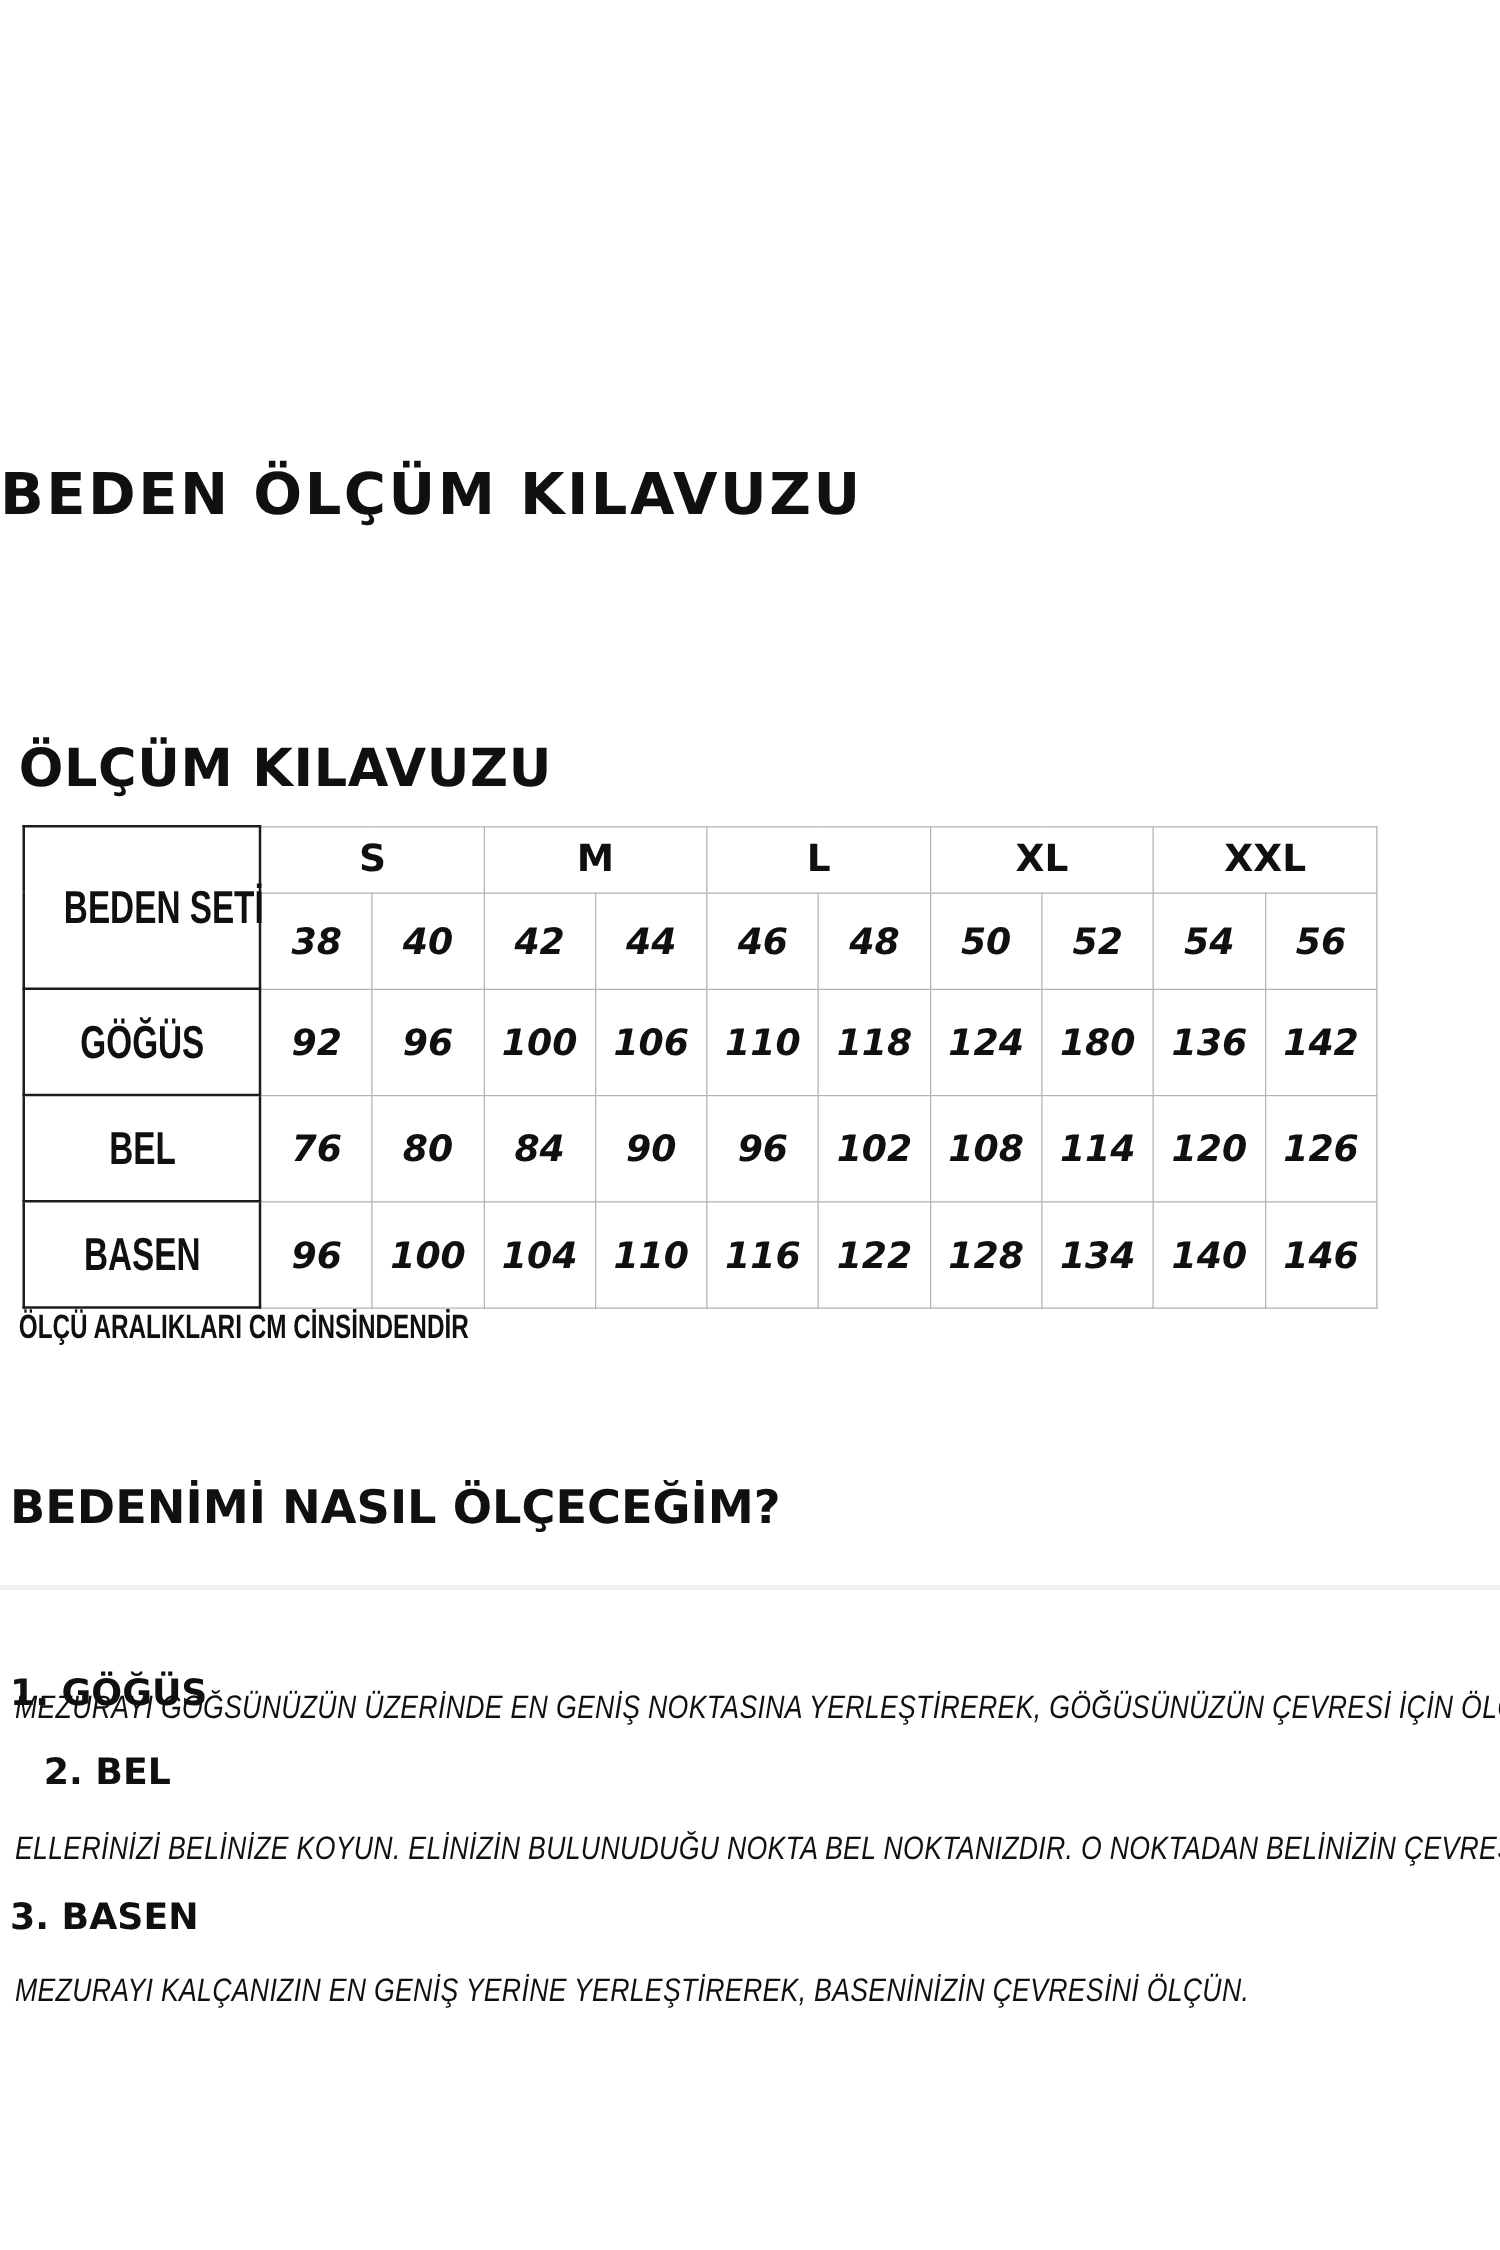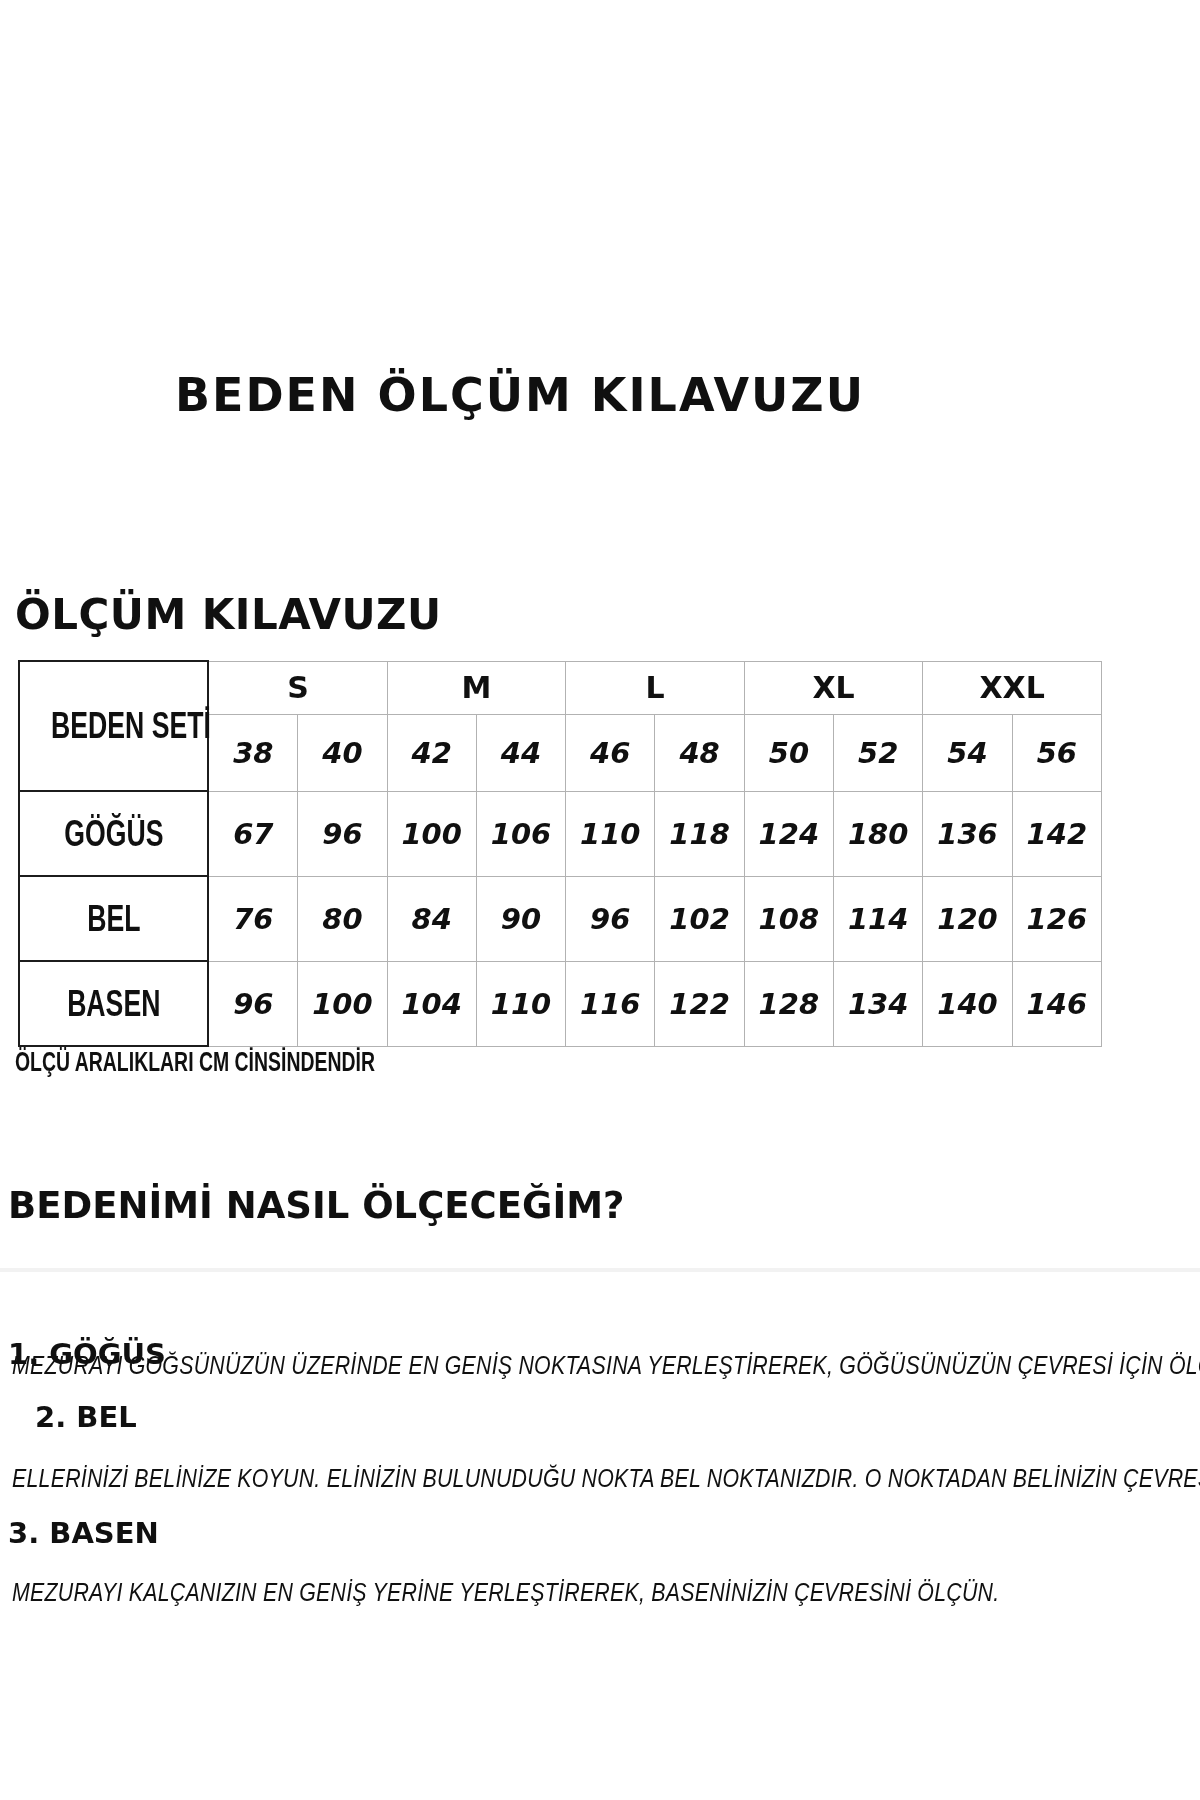--- a/index.html
+++ b/index.html
@@ -11,21 +11,21 @@
     background: #ffffff;
     font-family: "DejaVu Sans", "Liberation Sans", sans-serif;
     color: #101010;
     overflow: hidden;
   }
 
   .page-title {
     position: absolute;
     top: 368px; left: 0;
     width: 1040px;
-    text-align: center;
+    text-align: left;
     font-size: 46px;
     font-weight: 800;
     letter-spacing: 2px;
     white-space: nowrap;
   }
 
   .h-olcum {
     position: absolute;
     top: 590px; left: 15px;
     font-size: 42px;
@@ -160,21 +160,21 @@
       <td class="size-num">48</td>
       <td class="size-num">50</td>
       <td class="size-num">52</td>
       <td class="size-num">54</td>
       <td class="size-num">56</td>
     </tr>
     <tr class="r-data">
       <td class="cell-rowheader">
         <span class="condensed row-label-text">GÖĞÜS</span>
       </td>
-      <td class="val-num">67</td>
+      <td class="val-num">92</td>
       <td class="val-num">96</td>
       <td class="val-num">100</td>
       <td class="val-num">106</td>
       <td class="val-num">110</td>
       <td class="val-num">118</td>
       <td class="val-num">124</td>
       <td class="val-num">180</td>
       <td class="val-num">136</td>
       <td class="val-num">142</td>
     </tr>

